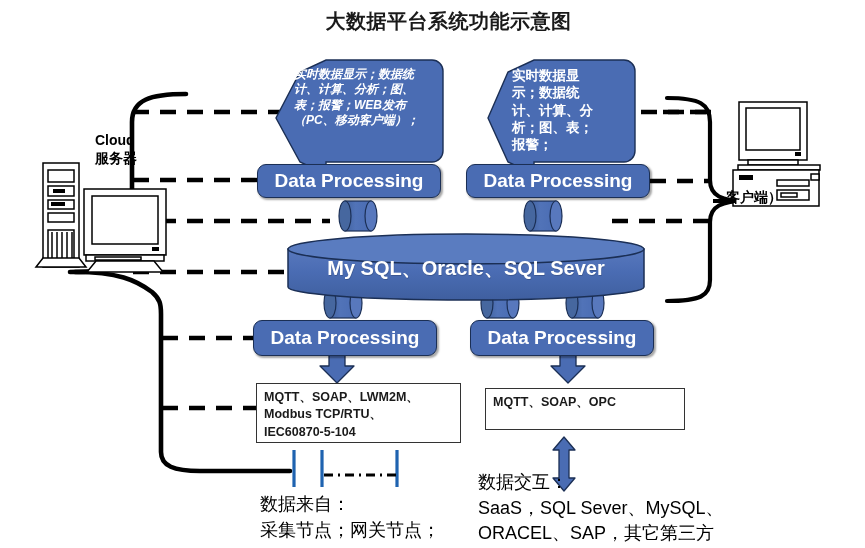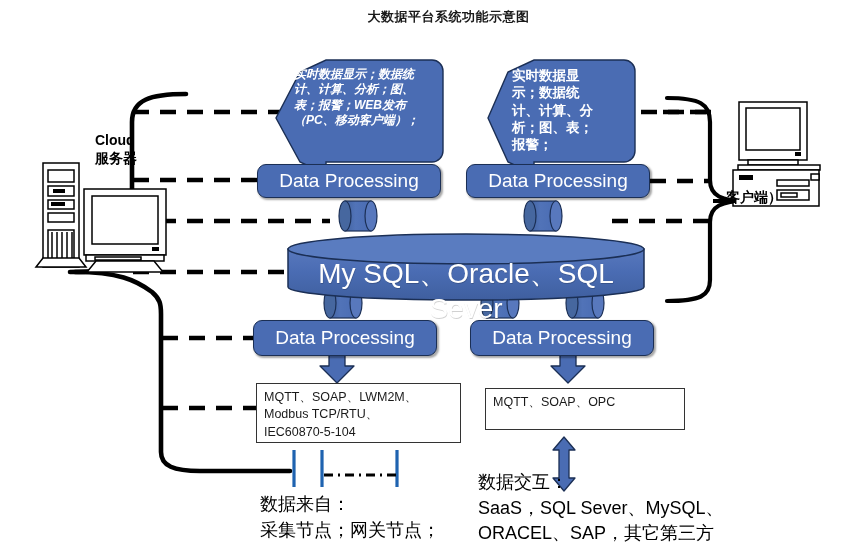--- a/index.html
+++ b/index.html
@@ -4,27 +4,27 @@
 <style>
   * { box-sizing: border-box; margin: 0; padding: 0; }
   html, body {
     width: 865px; height: 548px;
     background: #ffffff;
     font-family: "Liberation Sans", "DejaVu Sans", sans-serif;
     overflow: hidden;
   }
   #stage { position: relative; width: 865px; height: 548px; }
 
-  .abs { position: absolute; }
+  .abs { position: absolute; font-weight: bold; }
 
   
   .title {
     left: 0; top: 8px; width: 865px;
     text-align: center;
-    font-size: 13px;
+    font-size: 20px;
     font-weight: bold;
     color: #1a1a1a;
     letter-spacing: 0.5px;
     padding-left: 32px;
   }
 
   
   svg.layer { position: absolute; left: 0; top: 0; width: 865px; height: 548px; overflow: visible; }
   svg.layer.back { z-index: 1; }
 
@@ -81,21 +81,21 @@
     font-weight: normal;
     color: #000000;
     line-height: 1.42;
     z-index: 5;
     white-space: pre-line;
   }
 
   
   .db-label {
     color: #ffffff;
-    font-size: 28px;
+    font-size: 20px;
     z-index: 4;
     text-align: center;
     text-shadow: 0.5px 0.5px 0 rgba(0,0,0,0.18);
   }
 
   
   .dev-art { z-index: 3; }
 </style>
 </head>
 <body>

